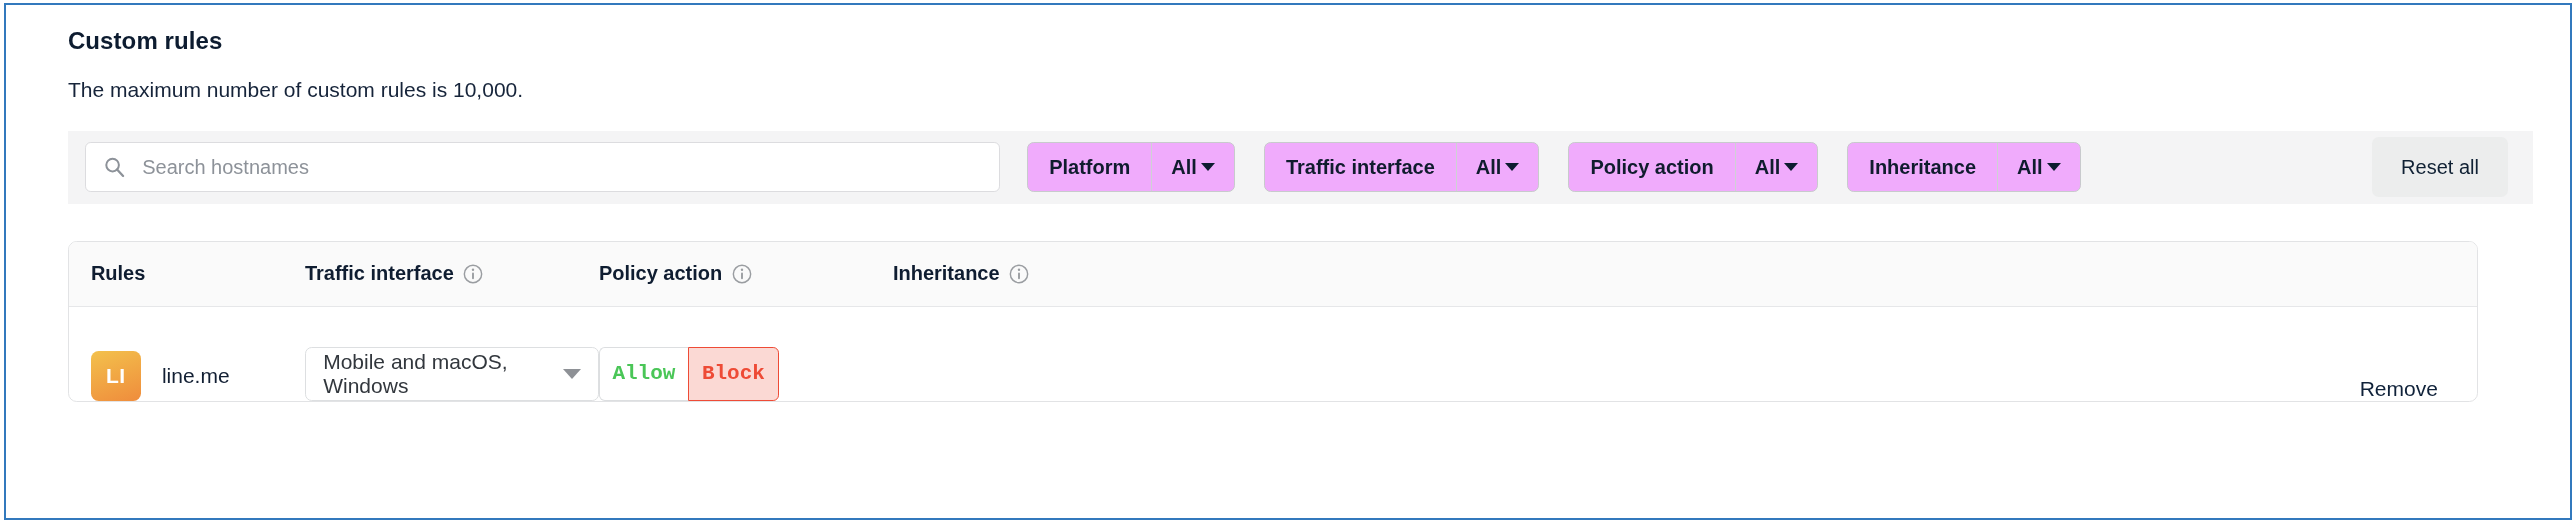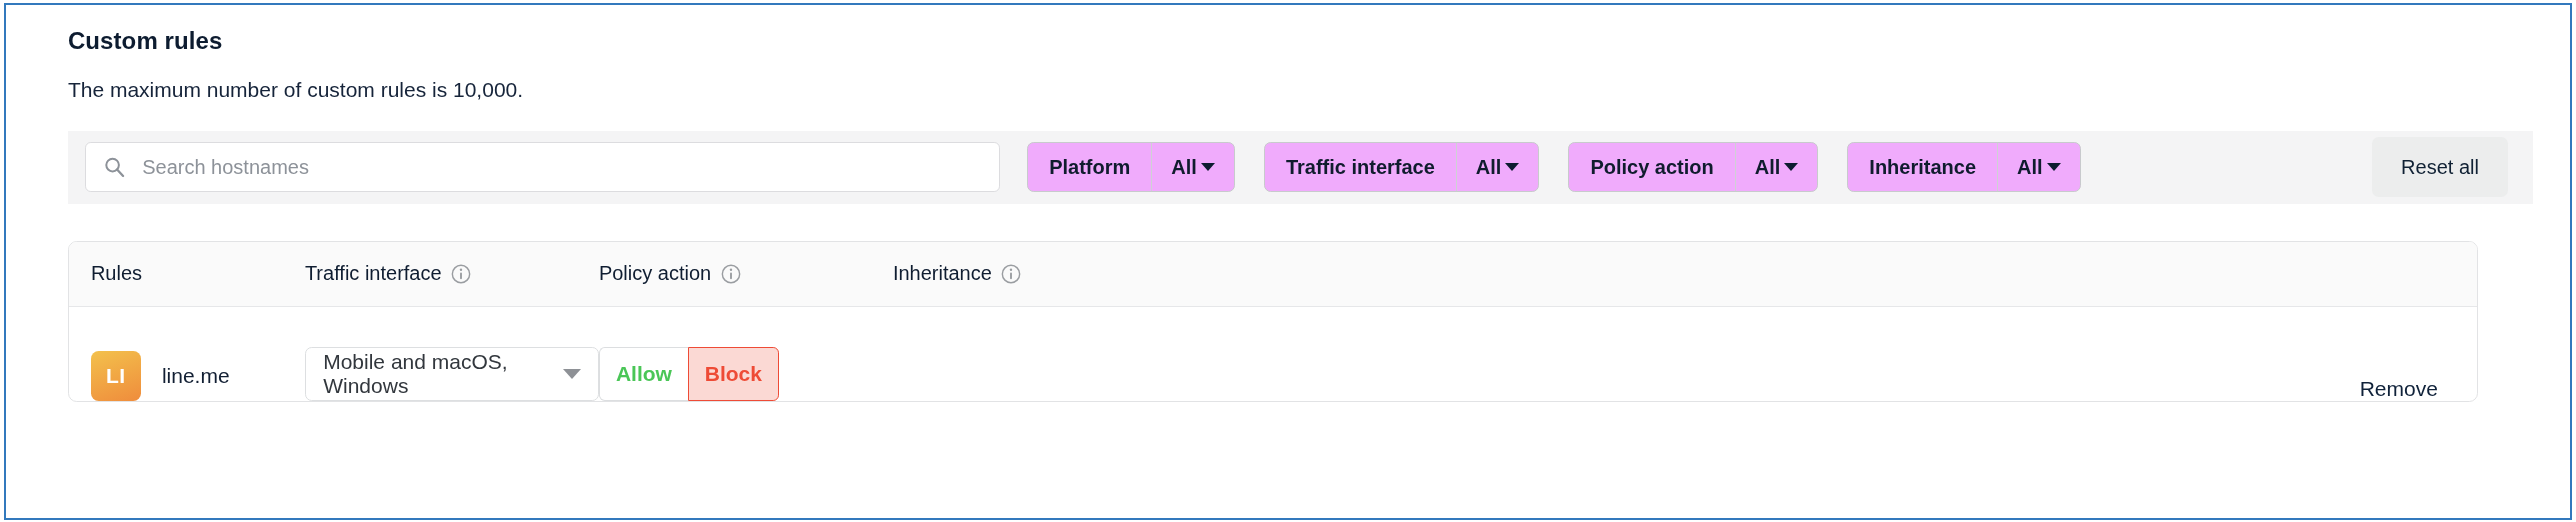--- a/index.html
+++ b/index.html
@@ -145,21 +145,21 @@
   }
   .table-head {
     display: flex;
     align-items: center;
     background: #fafafa;
     border-bottom: 1px solid #e6e7e9;
     height: 65px;
   }
   .th {
     font-size: 20px;
-    font-weight: normal;
+    font-weight: bold;
     color: #0f1d31;
     display: flex;
     align-items: center;
     gap: 9.6px;
     white-space: nowrap;
   }
   .info-icon {
     display: inline-flex;
     width: 20px; height: 20px;
   }
@@ -217,20 +217,21 @@
     transform: translateY(-50%);
     width: 0; height: 0;
     border-left: 9.6px solid transparent;
     border-right: 9.6px solid transparent;
     border-top: 10.6px solid #8e9196;
   }
 
   .segmented {
     display: flex;
     height: 54px;
+    font-family: Liberation Mono, monospace;
   }
   .seg {
     display: flex;
     align-items: center;
     justify-content: center;
     font-size: 21px;
     font-weight: bold;
     width: 87px;
     background: #ffffff;
     border: 1px solid #dcdee0;

